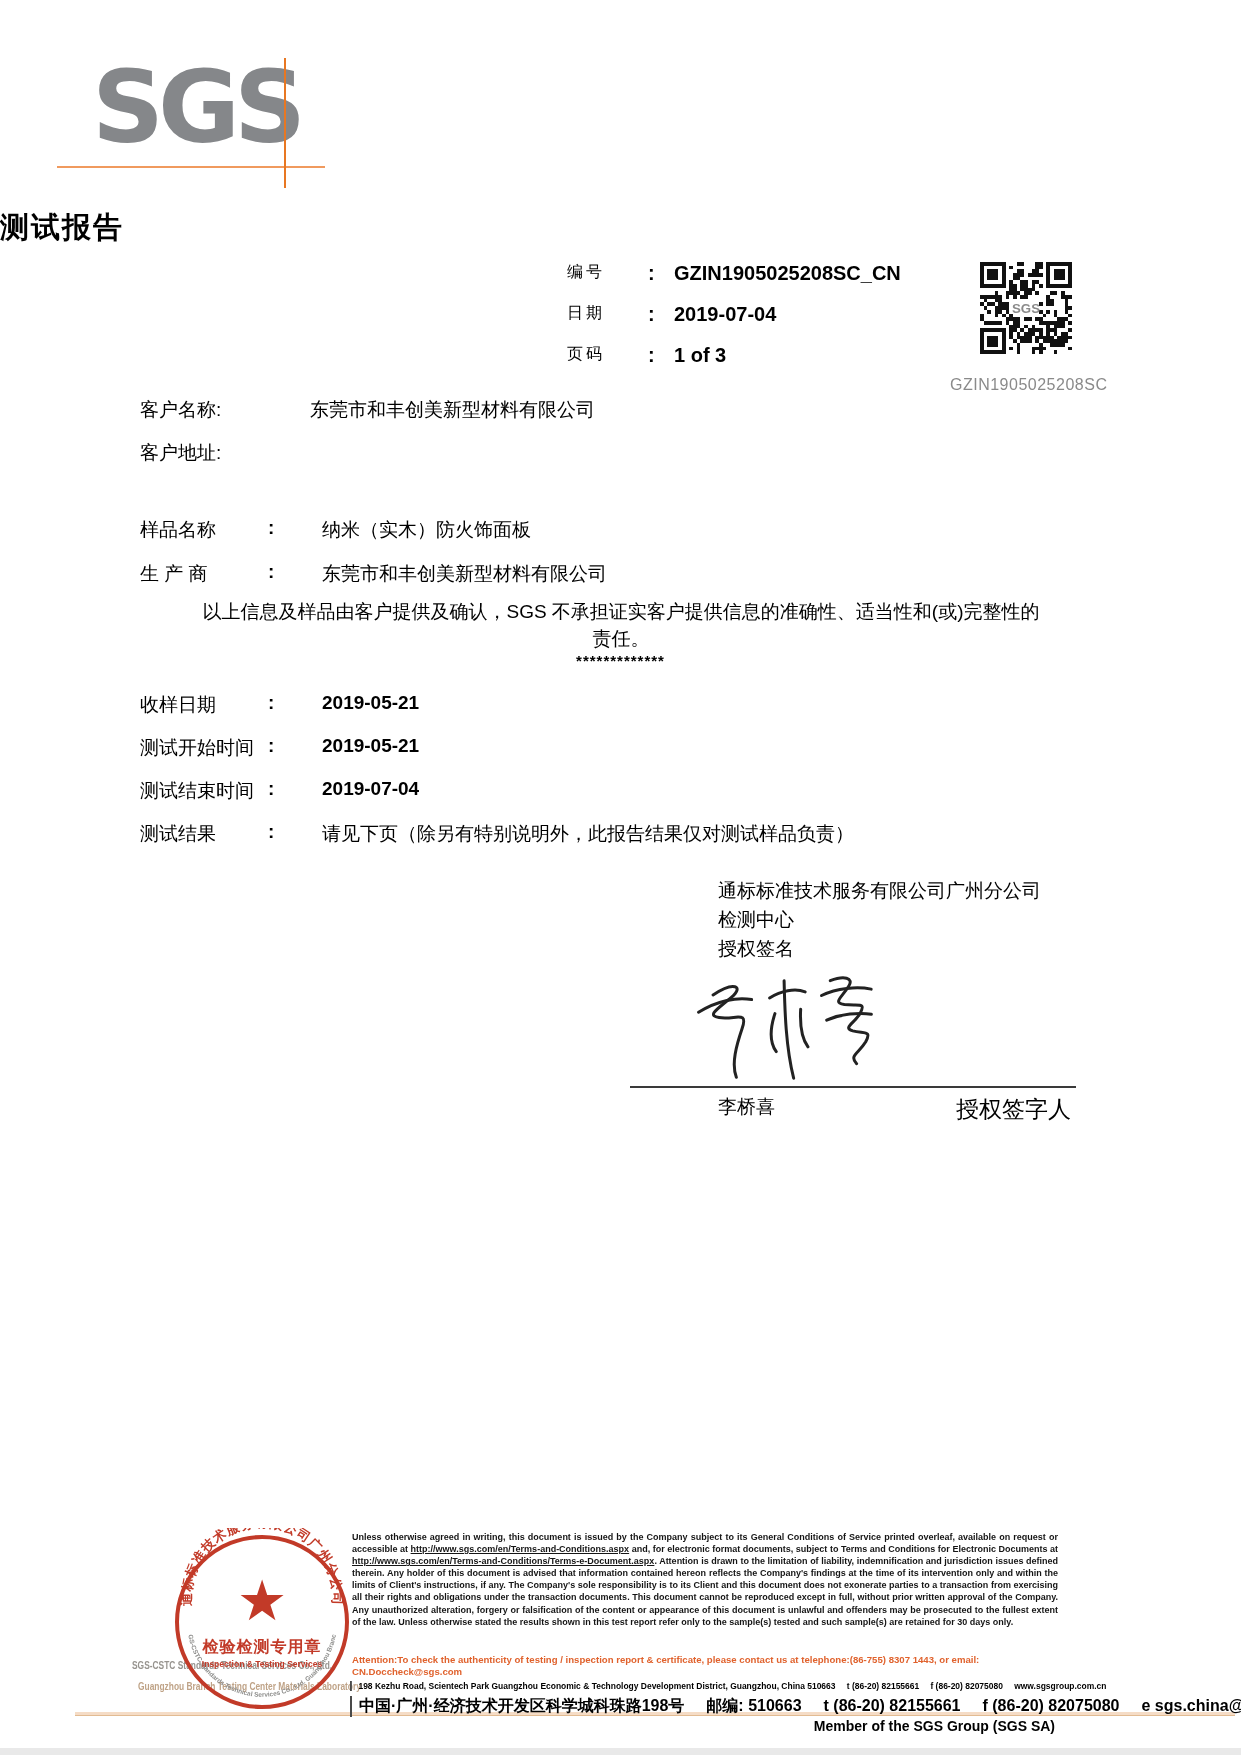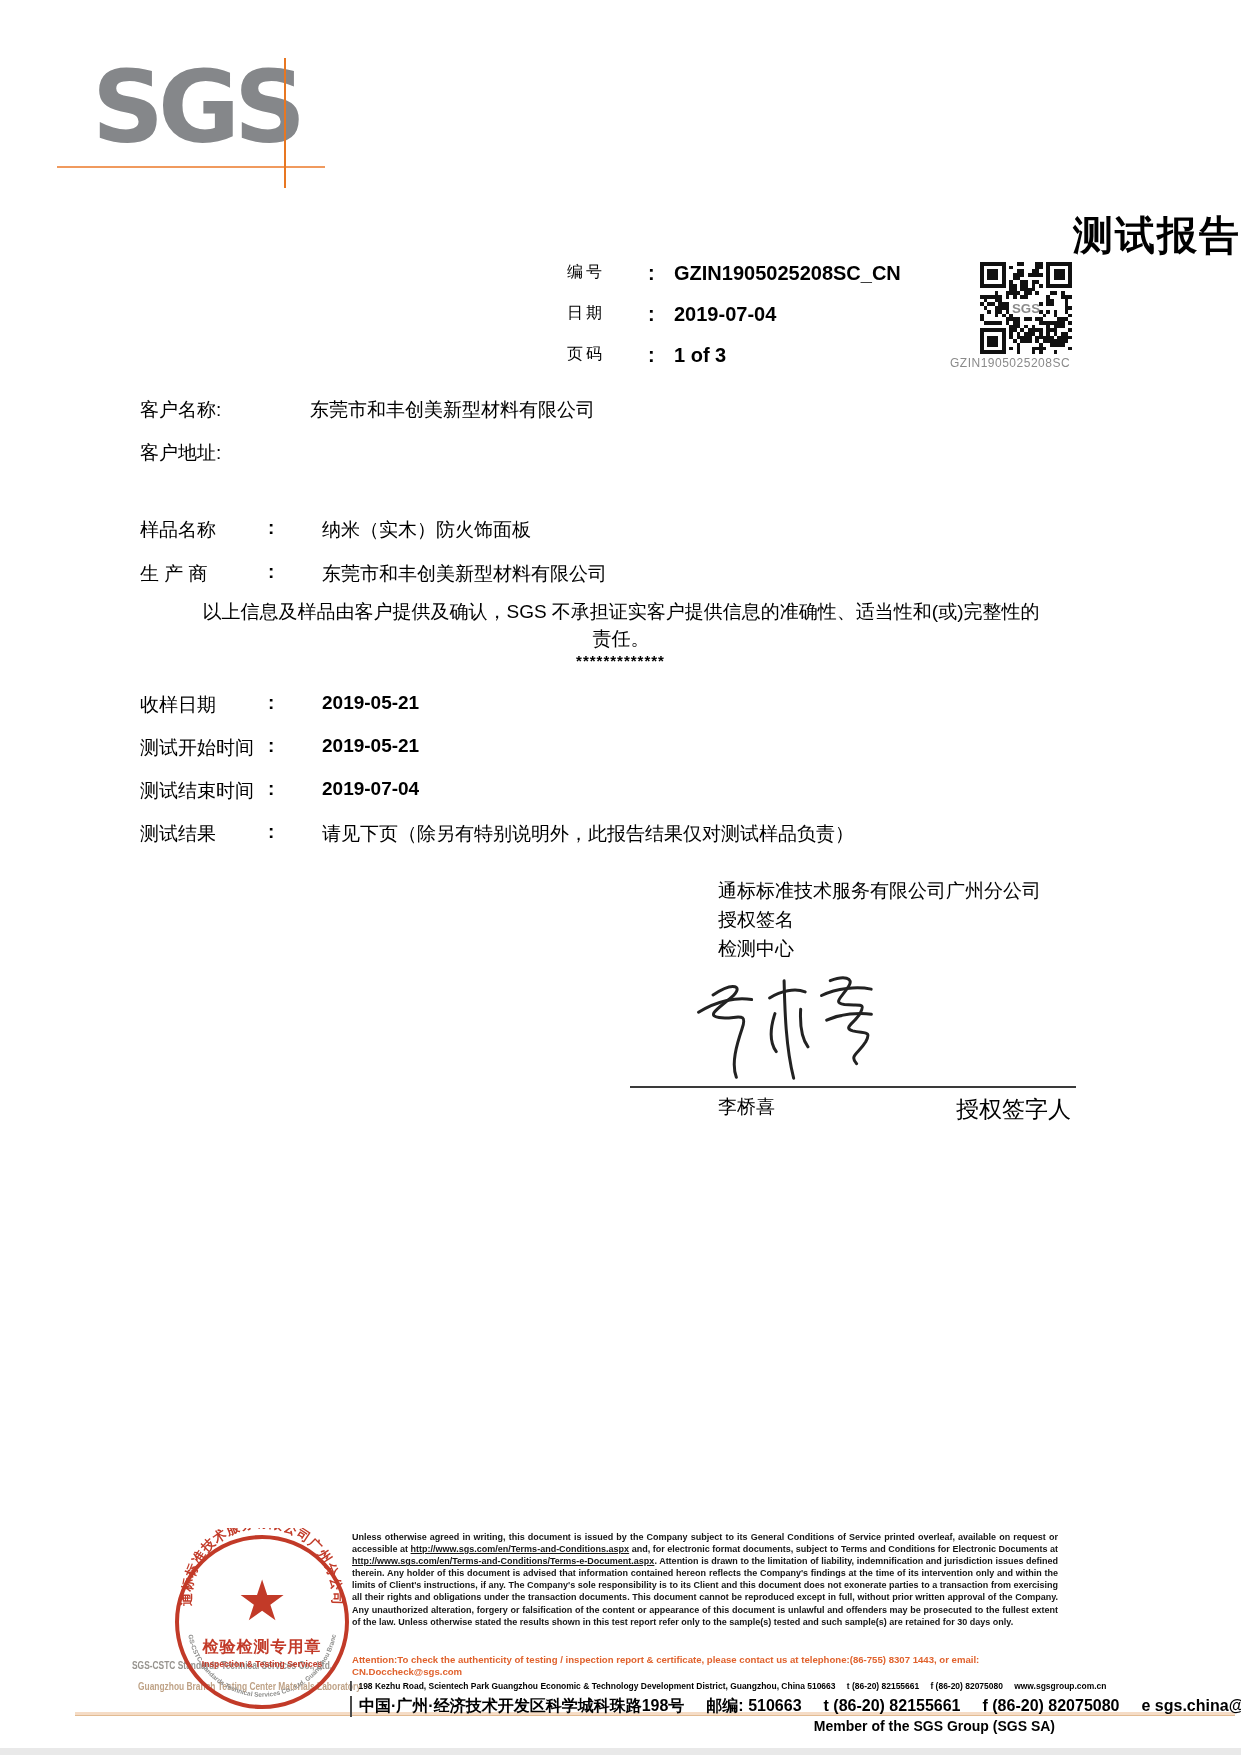--- a/index.html
+++ b/index.html
@@ -9,29 +9,29 @@
   }
   .abs{position:absolute;}
 
   
   .logo-text{left:92px;top:58px;font-size:100px;font-weight:bold;color:#85878a;
     letter-spacing:-6px;line-height:1;font-family:"DejaVu Sans","Liberation Sans",sans-serif;}
   .logo-hline{left:57px;top:166px;width:268px;height:2px;background:#f09a5e;}
   .logo-vline{left:284px;top:58px;width:2px;height:130px;background:#e87722;}
 
   
-  .title{left:0;top:208px;width:1241px;text-align:right;font-size:40px;font-weight:bold;letter-spacing:2px;}
+  .title{left:0;top:208px;width:1241px;text-align:left;font-size:29px;font-weight:bold;letter-spacing:2px;}
   .hf-label{left:567px;font-size:16px;letter-spacing:3px;}
   .hf-colon{left:648px;font-size:20px;font-weight:bold;}
   .hf-value{left:674px;font-size:20px;font-weight:bold;}
   .hf-r0{top:262px;} .hf-r1{top:303px;} .hf-r2{top:344px;}
 
   
   .qr{left:980px;top:262px;width:92px;height:92px;}
-  .qr-caption{left:950px;top:356px;width:152px;font-size:12px;color:#8a8a8a;letter-spacing:.5px;}
+  .qr-caption{left:950px;top:376px;width:152px;font-size:16px;color:#8a8a8a;letter-spacing:.5px;}
 
   
   .lbl{left:140px;font-size:19px;}
   .cln{left:268px;font-size:19px;font-weight:bold;}
   .val{left:322px;font-size:19px;}
   .val-client{left:310px;font-size:19px;}
   .bold{font-weight:bold;}
   .cr0{top:397px;} .cr1{top:440px;}
   .sr0{top:517px;} .sr1{top:561px;}
   .dr0{top:692px;} .dr1{top:735px;} .dr2{top:778px;} .dr3{top:821px;}
@@ -422,22 +422,22 @@
   <div class="abs lbl dr2">测试结束时间</div>
   <div class="abs cln dr2">:</div>
   <div class="abs val bold dr2">2019-07-04</div>
 
   <div class="abs lbl dr3">测试结果</div>
   <div class="abs cln dr3">:</div>
   <div class="abs val dr3">请见下页（除另有特别说明外，此报告结果仅对测试样品负责）</div>
 
   <div class="abs signoff">
     <div>通标标准技术服务有限公司广州分公司</div>
+    <div>检测中心</div>
     <div>授权签名</div>
-    <div>检测中心</div>
   </div>
 
   <svg class="abs sig-svg" width="212" height="118" viewBox="0 0 212 118">
     <g fill="none" stroke="#222" stroke-width="3" stroke-linecap="round" transform="rotate(-5 106 59)">
       <path d="M28 22 C50 10 60 16 46 26 C30 37 20 42 32 45 C48 49 62 40 54 58 C47 74 40 92 44 106"></path>
       <path d="M12 38 C32 28 52 26 66 30"></path>
       <path d="M84 30 C96 24 110 22 120 27"></path>
       <path d="M100 14 C98 45 96 80 101 112"></path>
       <path d="M88 46 C82 60 80 74 86 84"></path>
       <path d="M114 44 C112 58 112 72 118 82"></path>

